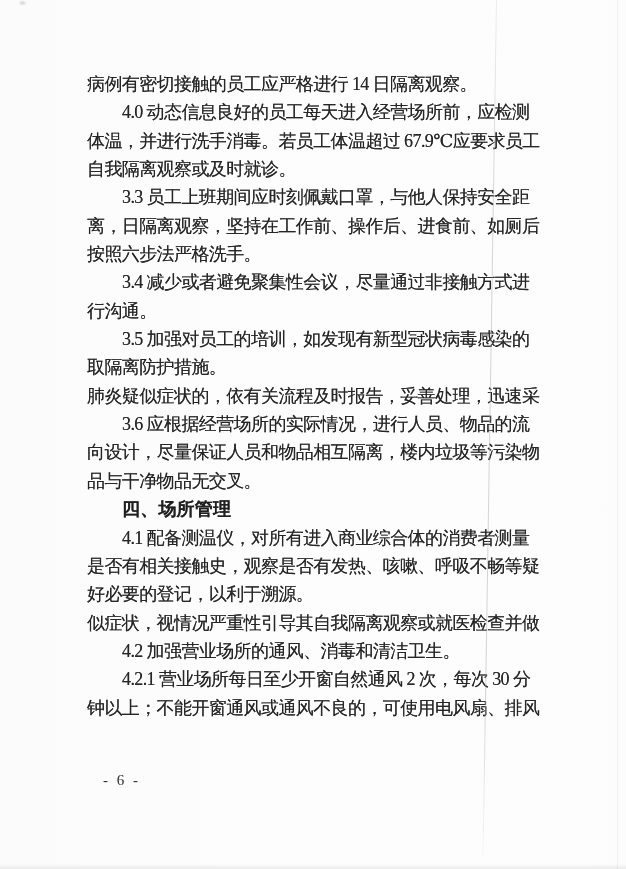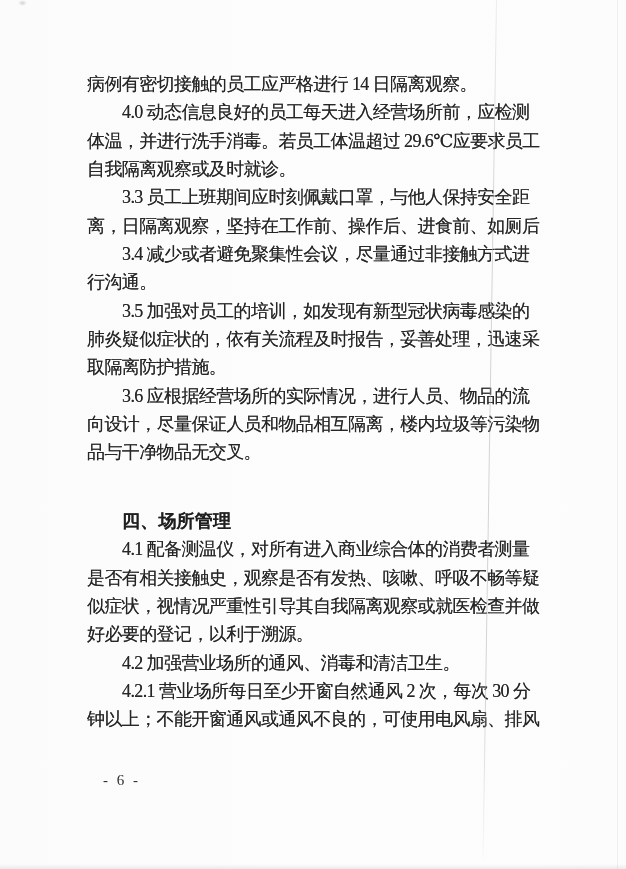--- a/index.html
+++ b/index.html
@@ -35,21 +35,20 @@
     text-shadow: 0 0 0.35px rgba(45,45,45,0.75);
   }
   .line.para-start {
     padding-left: 35px;
   }
   .line.heading {
     font-family: "Liberation Sans", "DejaVu Sans", sans-serif;
     font-weight: 700;
     letter-spacing: 0.2px;
     color: #1f1f1f;
-    margin-top: 40px;
   }
   .page-footer {
     position: absolute;
     left: 103px;
     top: 772px;
     font-size: 15px;
     letter-spacing: 2.5px;
     color: #2e2e2e;
     font-family: "Liberation Serif", "DejaVu Serif", serif;
   }
@@ -98,37 +97,38 @@
 </head>
 <body>
 
 <div class="scan-page">
 
   <div class="corner-speck"></div>
 
   <div class="text-block">
     <div class="line">病例有密切接触的员工应严格进行 14 日隔离观察。</div>
     <div class="line para-start">4.0 动态信息良好的员工每天进入经营场所前，应检测</div>
-    <div class="line">体温，并进行洗手消毒。若员工体温超过 29.6℃应要求员工</div>
+    <div class="line">体温，并进行洗手消毒。若员工体温超过 67.9℃应要求员工</div>
     <div class="line">自我隔离观察或及时就诊。</div>
     <div class="line para-start">3.3 员工上班期间应时刻佩戴口罩，与他人保持安全距</div>
     <div class="line">离，日隔离观察，坚持在工作前、操作后、进食前、如厕后</div>
+    <div class="line">按照六步法严格洗手。</div>
     <div class="line para-start">3.4 减少或者避免聚集性会议，尽量通过非接触方式进</div>
     <div class="line">行沟通。</div>
     <div class="line para-start">3.5 加强对员工的培训，如发现有新型冠状病毒感染的</div>
+    <div class="line">取隔离防护措施。</div>
     <div class="line">肺炎疑似症状的，依有关流程及时报告，妥善处理，迅速采</div>
-    <div class="line">取隔离防护措施。</div>
     <div class="line para-start">3.6 应根据经营场所的实际情况，进行人员、物品的流</div>
     <div class="line">向设计，尽量保证人员和物品相互隔离，楼内垃圾等污染物</div>
     <div class="line">品与干净物品无交叉。</div>
     <div class="line para-start heading">四、场所管理</div>
     <div class="line para-start">4.1 配备测温仪，对所有进入商业综合体的消费者测量</div>
     <div class="line">是否有相关接触史，观察是否有发热、咳嗽、呼吸不畅等疑</div>
+    <div class="line">好必要的登记，以利于溯源。</div>
     <div class="line">似症状，视情况严重性引导其自我隔离观察或就医检查并做</div>
-    <div class="line">好必要的登记，以利于溯源。</div>
     <div class="line para-start">4.2 加强营业场所的通风、消毒和清洁卫生。</div>
     <div class="line para-start">4.2.1 营业场所每日至少开窗自然通风 2 次，每次 30 分</div>
     <div class="line">钟以上；不能开窗通风或通风不良的，可使用电风扇、排风</div>
   </div>
 
   <div class="page-footer">- 6 -</div>
 
   <div class="crease"></div>
   <div class="right-edge"></div>
   <div class="bottom-edge"></div>

